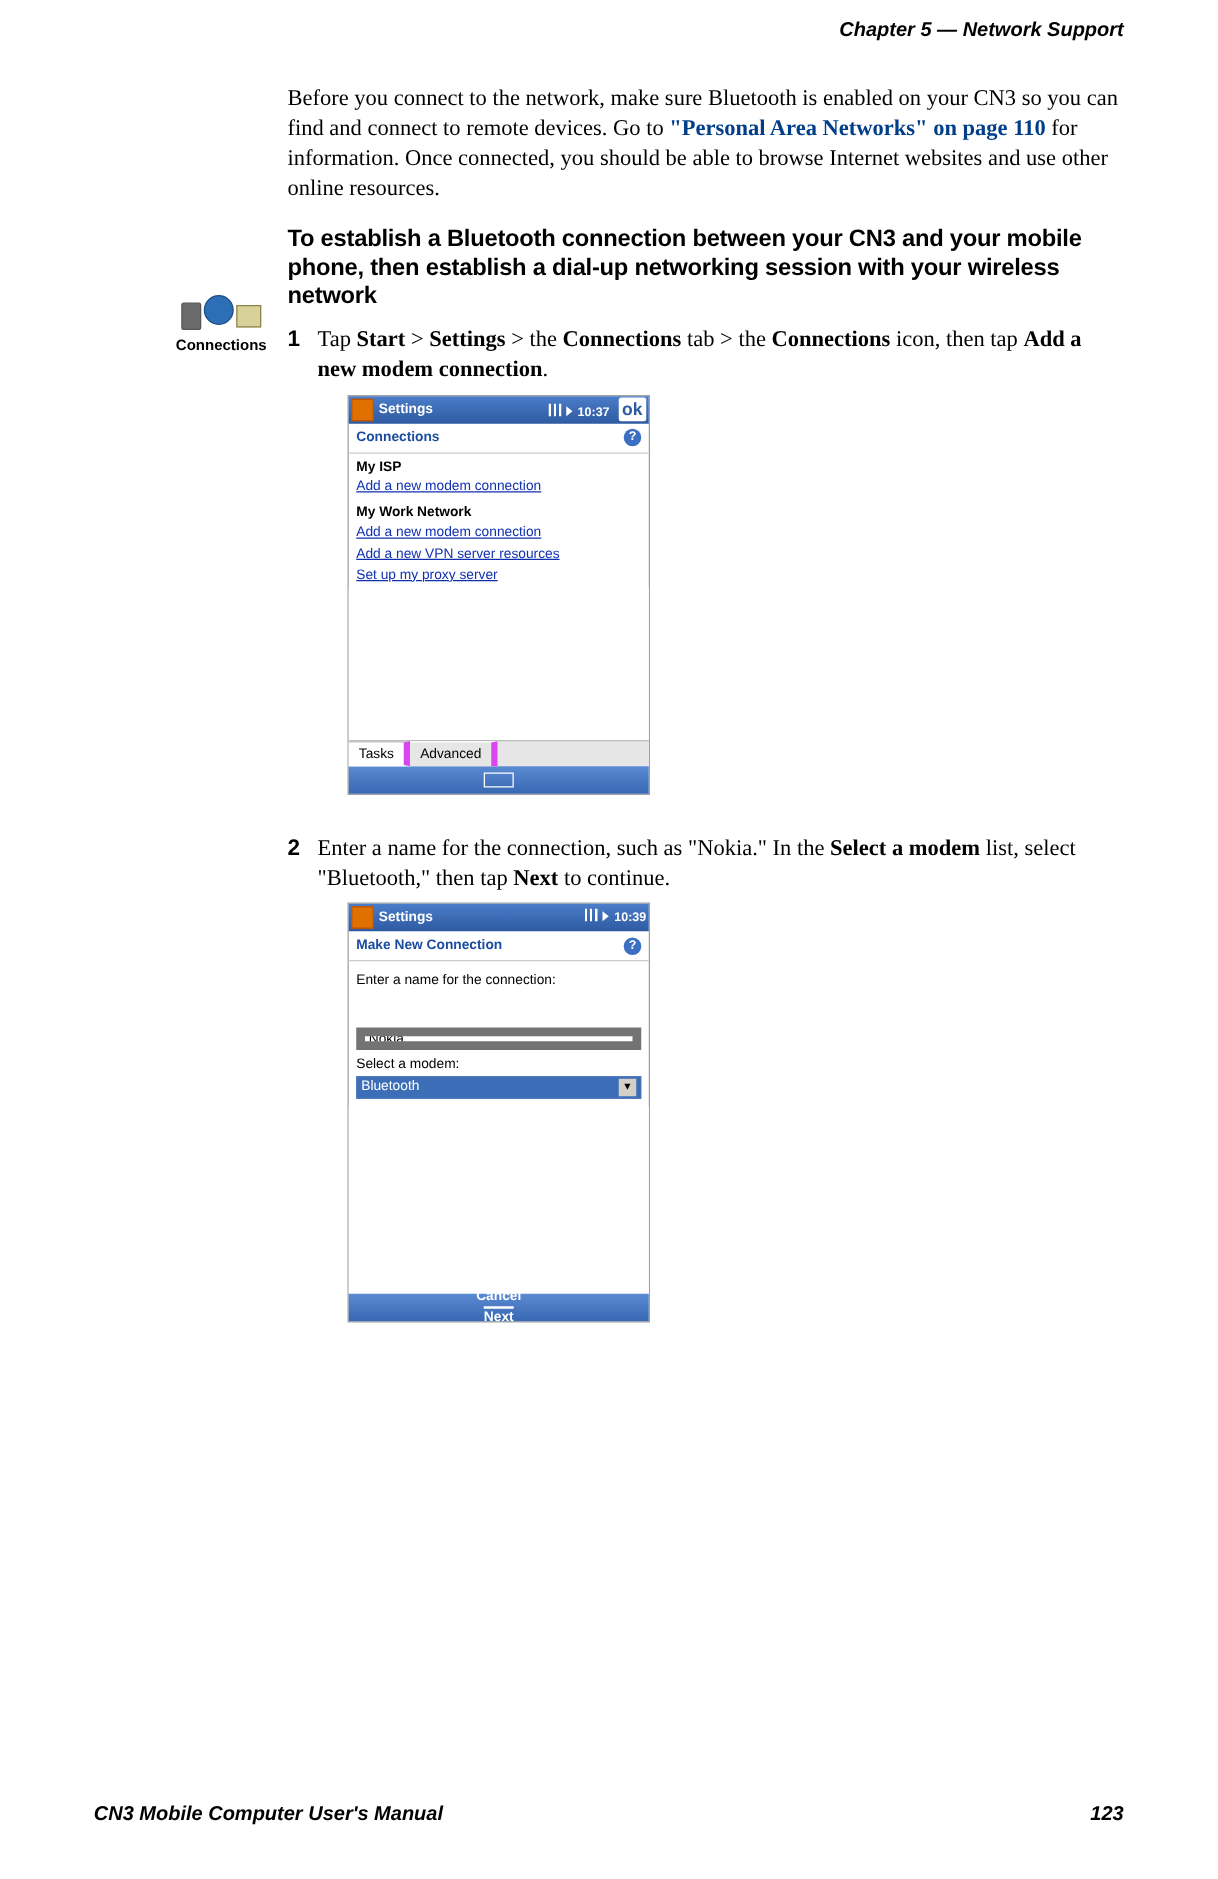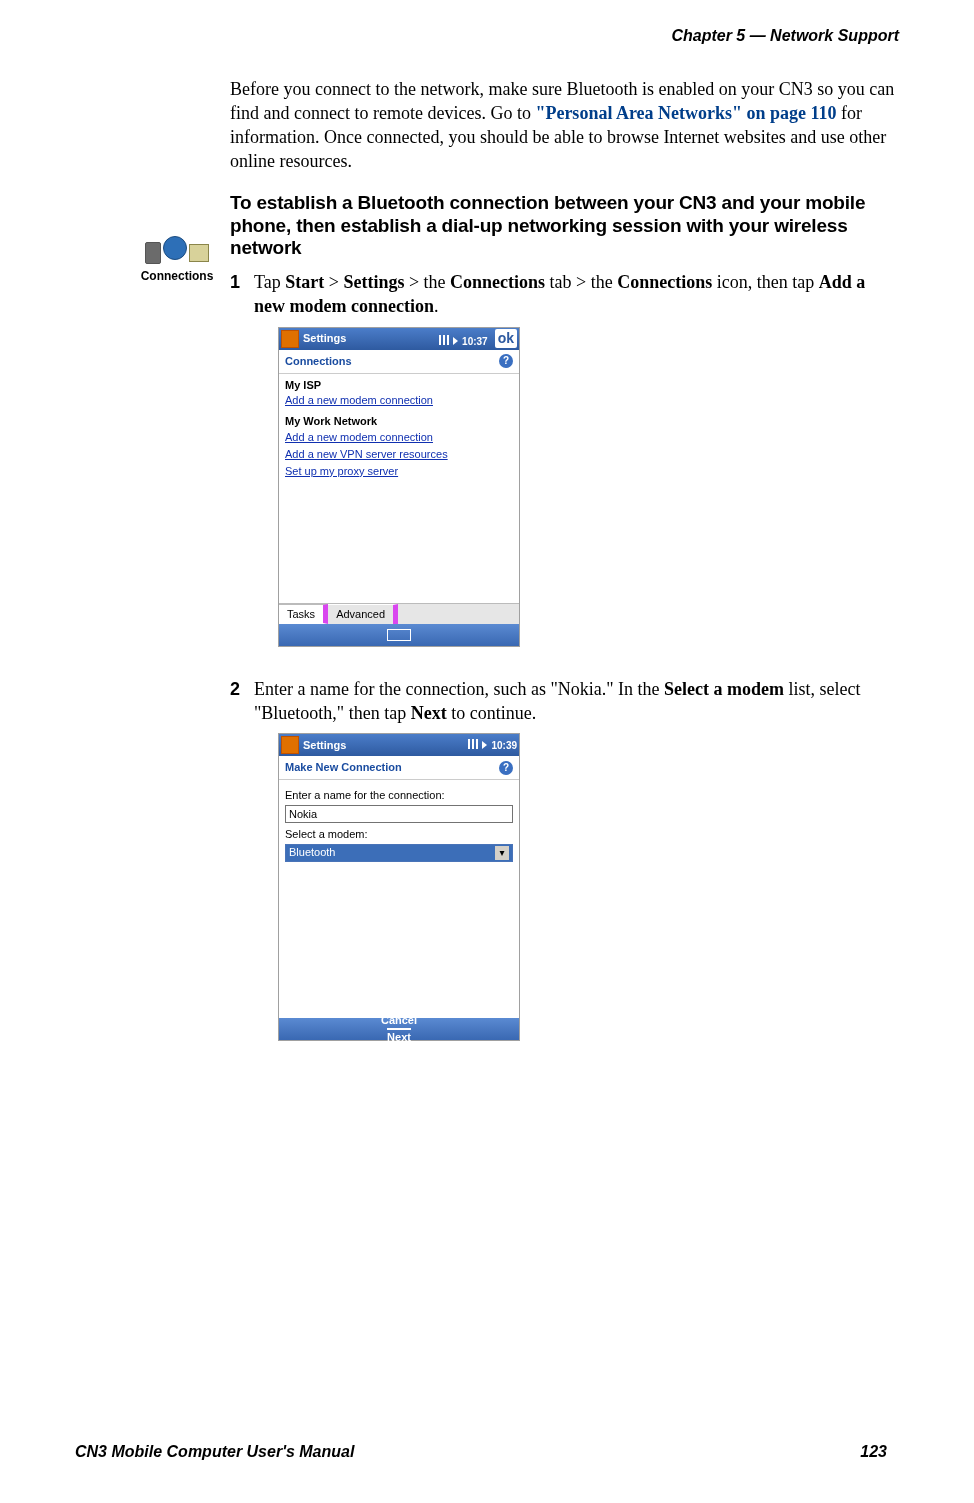--- a/index.html
+++ b/index.html
@@ -13,21 +13,21 @@
     height: 1503px;
     position: relative;
     box-sizing: border-box;
   }
   .header {
     text-align: right;
     font-family: "Myriad Pro", "Helvetica Neue", Arial, sans-serif;
     font-style: italic;
     font-weight: bold;
     font-size: 16px;
-    padding: 25px 75px 0 0;
+    padding: 14px 75px 0 0;
     margin-bottom: 30px;
   }
   .content {
     padding: 0 75px 0 230px;
   }
   .intro-text {
   }
   .link {
     color: #003E8A;
     font-weight: bold;
@@ -111,34 +111,34 @@
   .mockup-tab { padding:2px 8px; font-size:11px; background:#e6e6e6; border-right:5px solid #d946ef; border-top:1px solid #fff;}
   .mockup-tab.active { background:#fff; border-top:1px solid #bbb; border-bottom:1px solid #fff;}
   .mockup-bottombar {
     height:22px; background:linear-gradient(#5a8ad2,#3968b2); display:flex; justify-content:center; align-items:center;flex-direction:column;
   }
   .mockup-bottombar .kbd { width:22px; height:10px; border:1px solid #fff; background:transparent; }
   .mockup-bottombar .btn { color:#fff; font-weight:bold; font-size:11px; flex:1; text-align:center;}
   .form-body { padding:6px 6px; }
   .form-label { font-size:11px; margin:2px 0;}
   .form-input {
-    width:100%; box-sizing:border-box; border:1px solid #737373; height:18px; font-family:Tahoma,Arial,sans-serif;
-    font-size:11px; padding:1px 3px; background:#fff;
+    width:100%; box-sizing:border-box; border:7px solid #737373; height:18px; font-family:Tahoma,Arial,sans-serif;
+    font-size:11px; padding:1px 3px; background:#fff;margin-top:28px;
   }
   .form-select {
     width:100%; box-sizing:border-box; border:1px solid #4a74b8; height:18px; font-family:Tahoma,Arial,sans-serif;
     font-size:11px; padding:1px 3px; background:#3c6eb8; color:#fff;
     display:flex; justify-content:space-between; align-items:center;
   }
   .form-select .arrow { background:#d4d0c8; color:#000; width:14px; height:14px; text-align:center; line-height:14px; font-size:10px;}
   .mockup2-spacer { height:150px; background:#fff; }
   .footer {
     position:absolute;
     bottom:40px;
-    left:0; right:12px;
+    left:0; right:0;
     padding:0 75px;
     display:flex;
     justify-content:space-between;
     font-family: "Myriad Pro", "Helvetica Neue", Arial, sans-serif;
     font-style:italic;
     font-weight:bold;
     font-size:16px;
   }
   .signal-icon::before { content:""; display:inline-block; width:10px; height:10px;
     background:linear-gradient(to right,#fff 2px,transparent 2px,transparent 4px,#fff 4px,#fff 6px,transparent 6px,transparent 8px,#fff 8px);}

